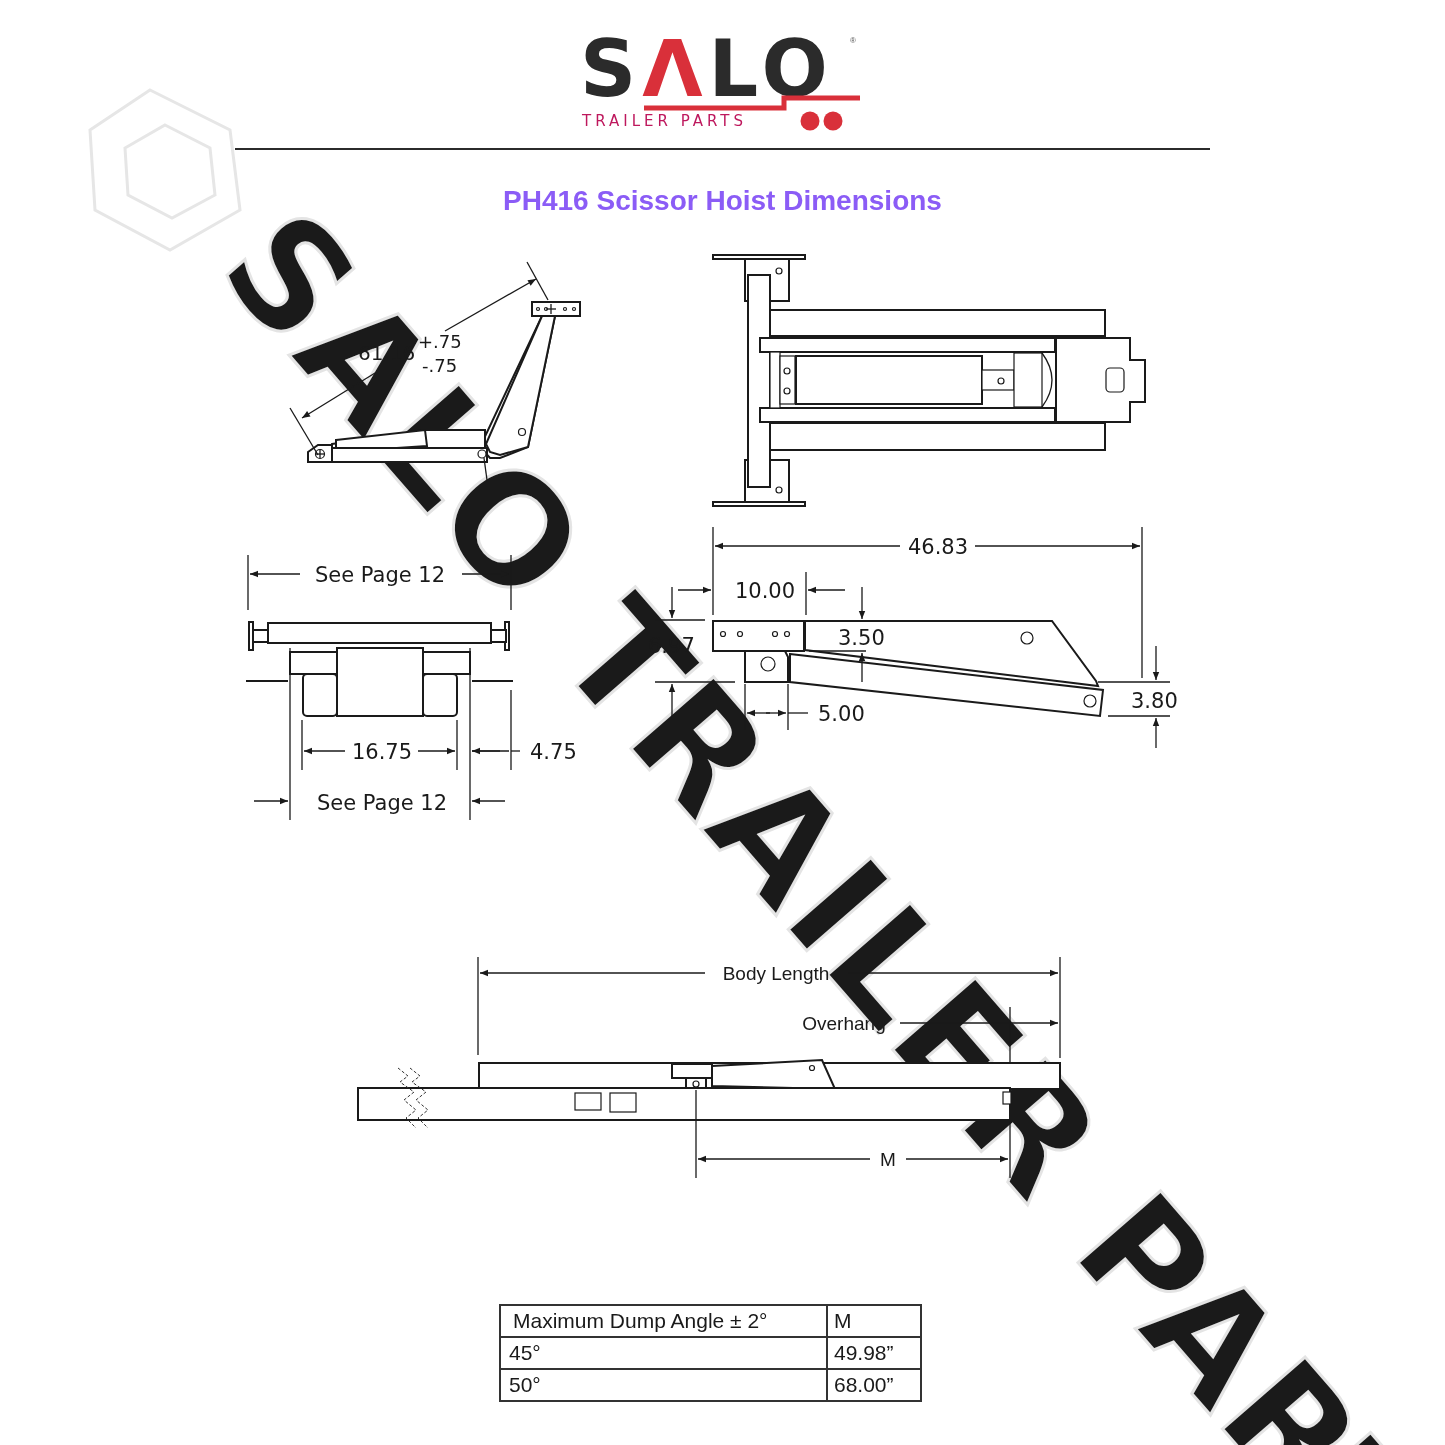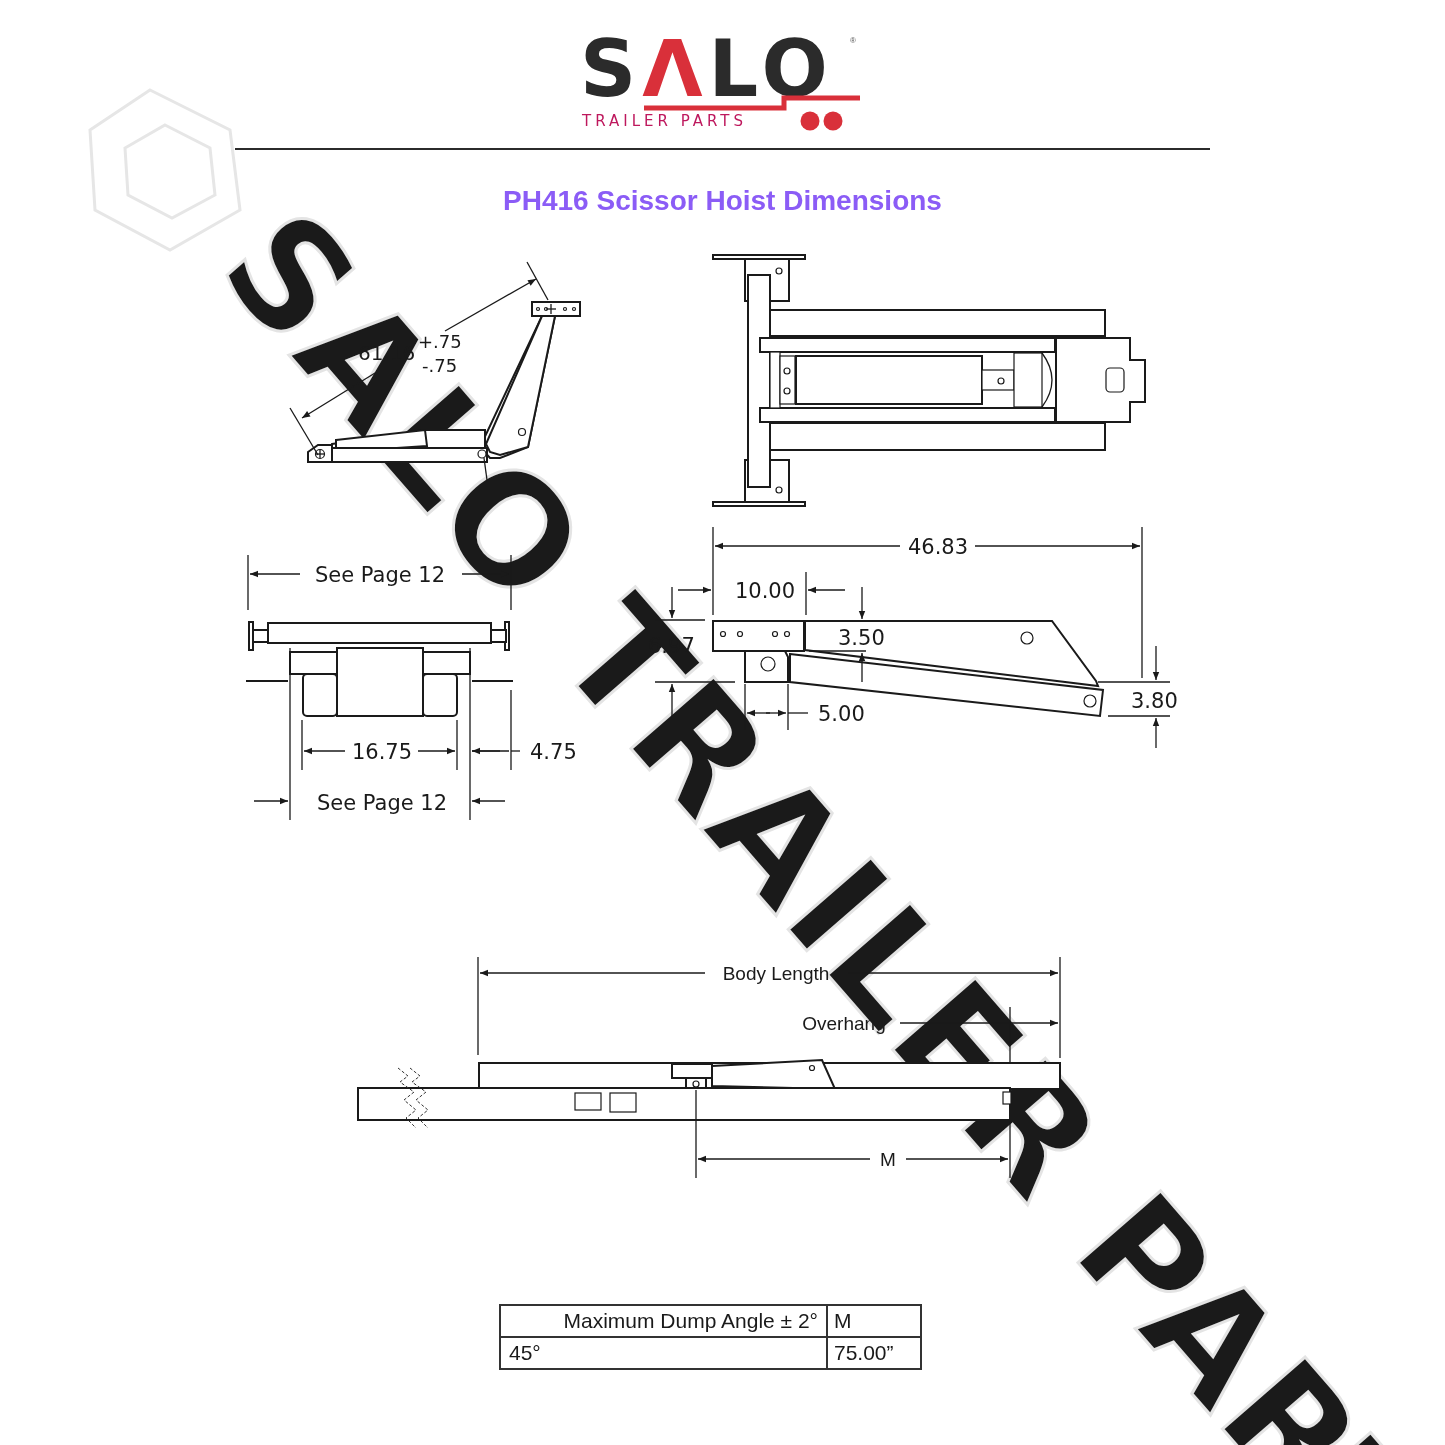--- a/index.html
+++ b/index.html
@@ -12,21 +12,21 @@
   #rule{left:235px;top:148px;width:975px;height:2px;background:#2b2b2b;}
   #title{left:0;width:1445px;top:185px;text-align:center;font-weight:bold;font-size:28px;color:#8b5cf6;}
   svg text{font-family:"DejaVu Sans",sans-serif;fill:#1a1a1a;}
   .dl{stroke:#1a1a1a;stroke-width:1.3;fill:none;}
   .part{stroke:#1a1a1a;stroke-width:2;fill:#fff;}
   .thin{stroke:#1a1a1a;stroke-width:1.2;fill:#fff;}
   #table{left:499px;top:1304px;border-collapse:collapse;font-size:21px;}
   #table td{border:2px solid #333;height:30px;padding:0 8px;}
   #table td.c1{width:305px;text-align:left;}
   #table td.c2{width:78px;text-align:left;padding-left:6px;}
-  #table tr.hdr td.c1{text-align:right;padding-left:12px;}
+  #table tr.hdr td.c1{text-align:left;padding-left:12px;}
 </style>
 </head>
 <body>
 
 <svg id="watermark" class="abs" viewBox="0 0 1445 1445">
   <g fill="none" stroke="#e6e6e6" stroke-width="3">
     <polygon points="150,90 230,130 240,210 170,250 95,210 90,130"></polygon>
     <polygon points="165,125 210,148 215,195 172,218 128,195 125,148"></polygon>
   </g>
   <text x="0" y="0" font-size="150" font-weight="bold" fill="none" stroke="#e4e4e4" stroke-width="3" transform="translate(215,270) rotate(49)" letter-spacing="4" style="font-family:'DejaVu Sans',sans-serif;">SALO TRAILER PARTS</text>
@@ -224,16 +224,20 @@
 </svg>
 
 <table id="table" class="abs">
   <tbody>
       <tr class="hdr">
     <td class="c1">Maximum Dump Angle ± 2°</td>
     <td class="c2">M</td>
   </tr>
   <tr>
     <td class="c1">45°</td>
-    <td class="c2">75.00”</td>
+    <td class="c2">49.98”</td>
+  </tr>
+  <tr>
+    <td class="c1">50°</td>
+    <td class="c2">68.00”</td>
   </tr>
 </tbody>
   </table>
 
 </body></html>

